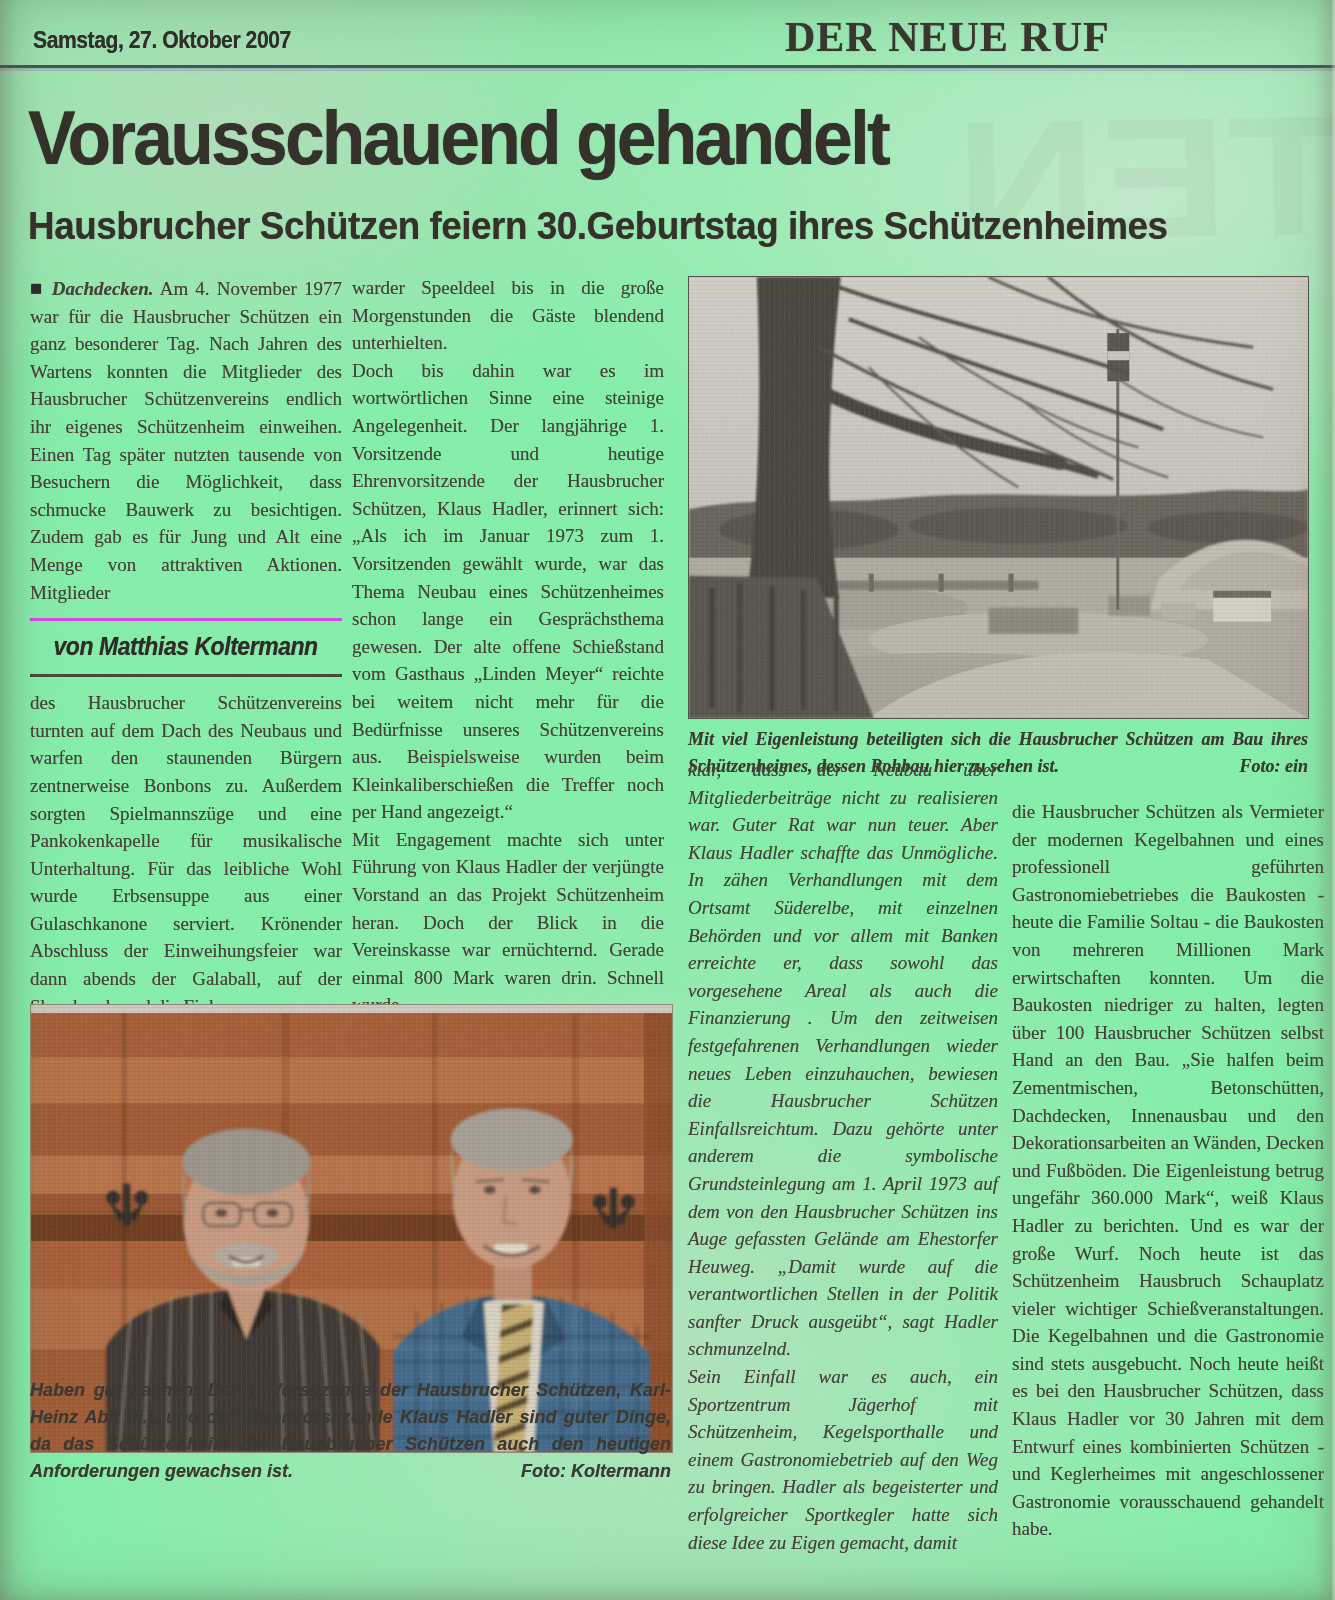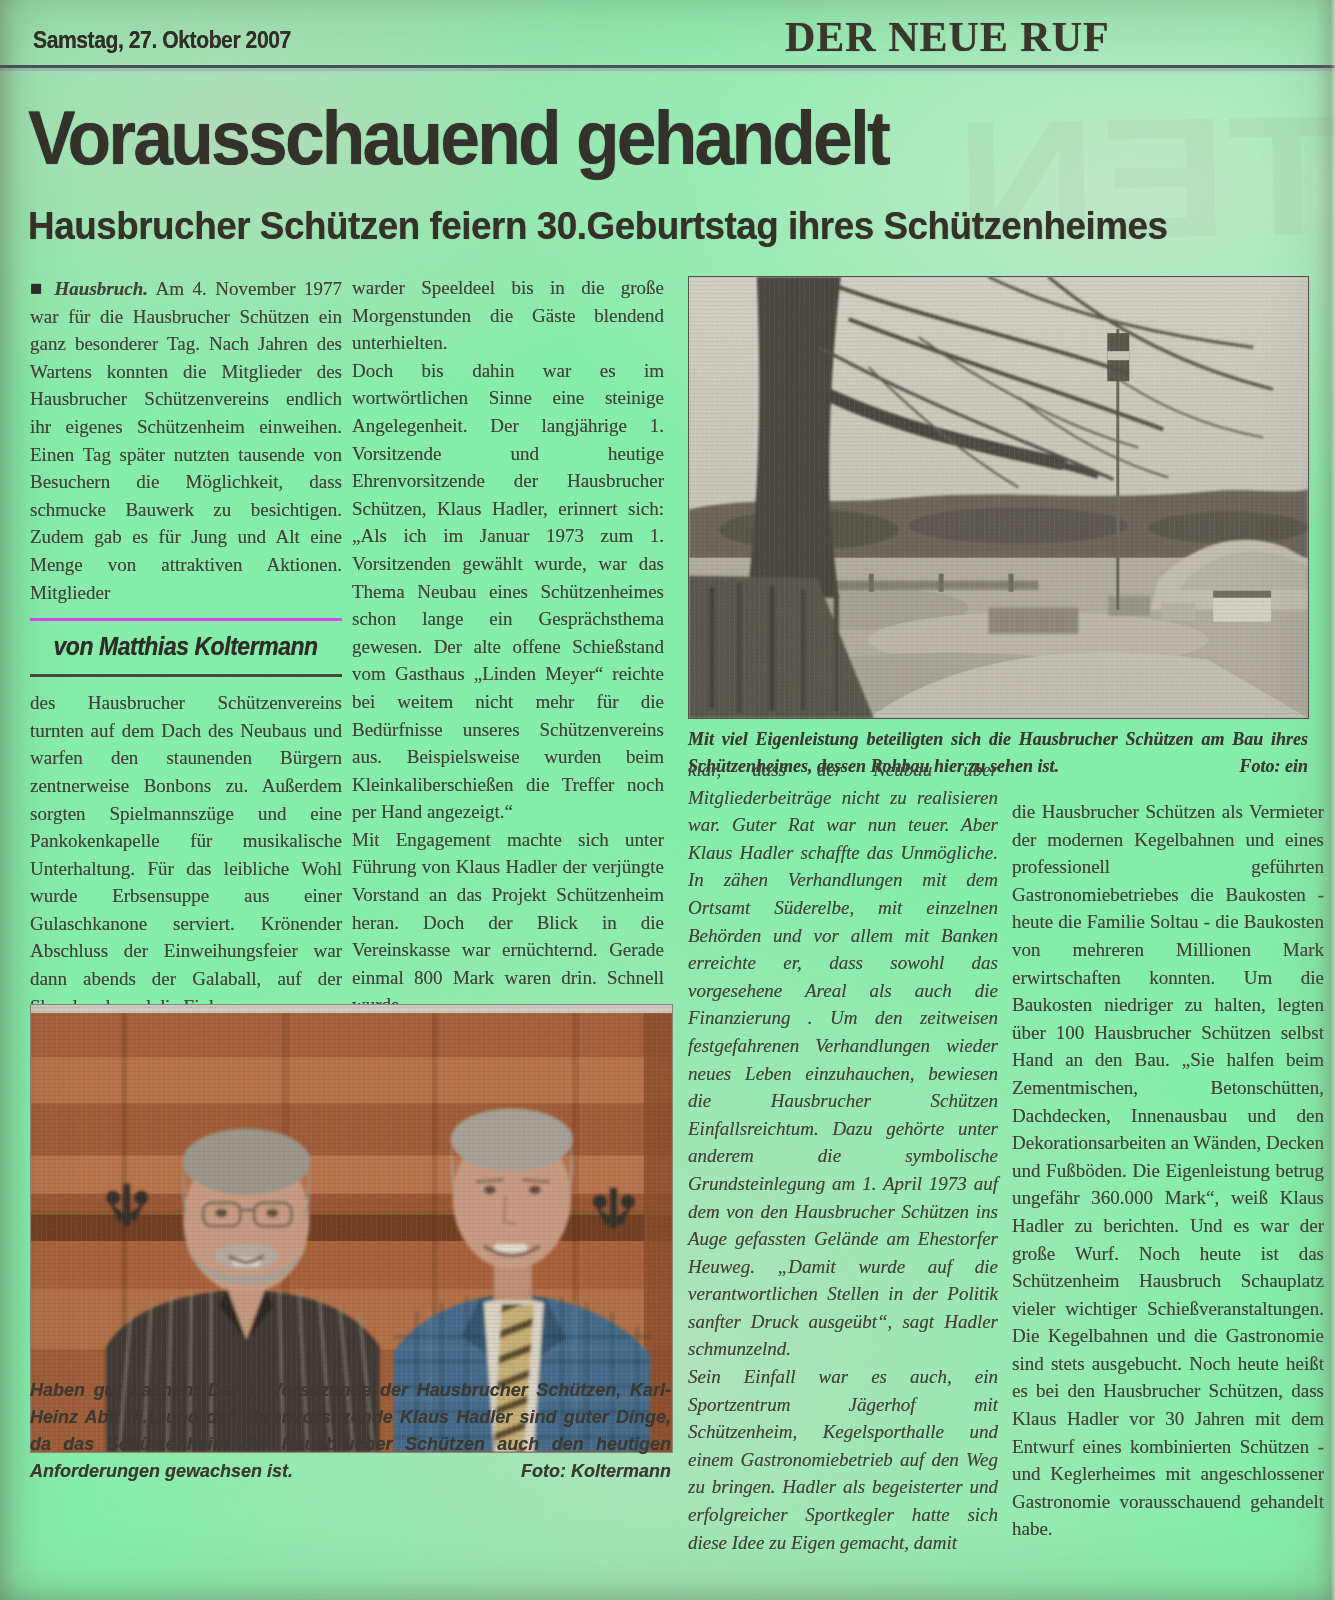--- a/index.html
+++ b/index.html
@@ -132,21 +132,21 @@
   <div class="header-rule"></div>
 
   <div class="ghost">TEN</div>
 
   <div class="headline">Vorausschauend gehandelt</div>
   <div class="subheadline">Hausbrucher Schützen feiern 30.Geburtstag ihres Schützenheimes</div>
 
   <div class="col col1">
     <p class="body">
       <span class="lead-marker">■</span>
-      <span class="lead-loc">Hausbruch.</span>
+      <span class="lead-loc">Dachdecken.</span>
       <span>Am 4. November 1977 war für die Hausbrucher Schützen ein ganz besonderer Tag. Nach Jahren des Wartens konnten die Mitglieder des Hausbrucher Schützenvereins endlich ihr eigenes Schützenheim einweihen. Einen Tag später nutzten tausende von Besuchern die Möglichkeit, dass schmucke Bauwerk zu besichtigen. Zudem gab es für Jung und Alt eine Menge von attraktiven Aktionen. Mitglieder</span>
     </p>
     <div class="byline-box">
       <span class="byline-text">von Matthias Koltermann</span>
     </div>
     <p class="body">des Hausbrucher Schützenvereins turnten auf dem Dach des Neubaus und warfen den staunenden Bürgern zentnerweise Bonbons zu. Außerdem sorgten Spielmannszüge und eine Pankokenkapelle für musikalische Unterhaltung. Für das leibliche Wohl wurde Erbsensuppe aus einer Gulaschkanone serviert. Krönender Abschluss der Einweihungsfeier war dann abends der Galaball, auf der Showbands und die Fink-</p>
   </div>
 
   <div class="col col2">
     <p class="body">warder Speeldeel bis in die große Morgenstunden die Gäste blendend unterhielten.</p>

